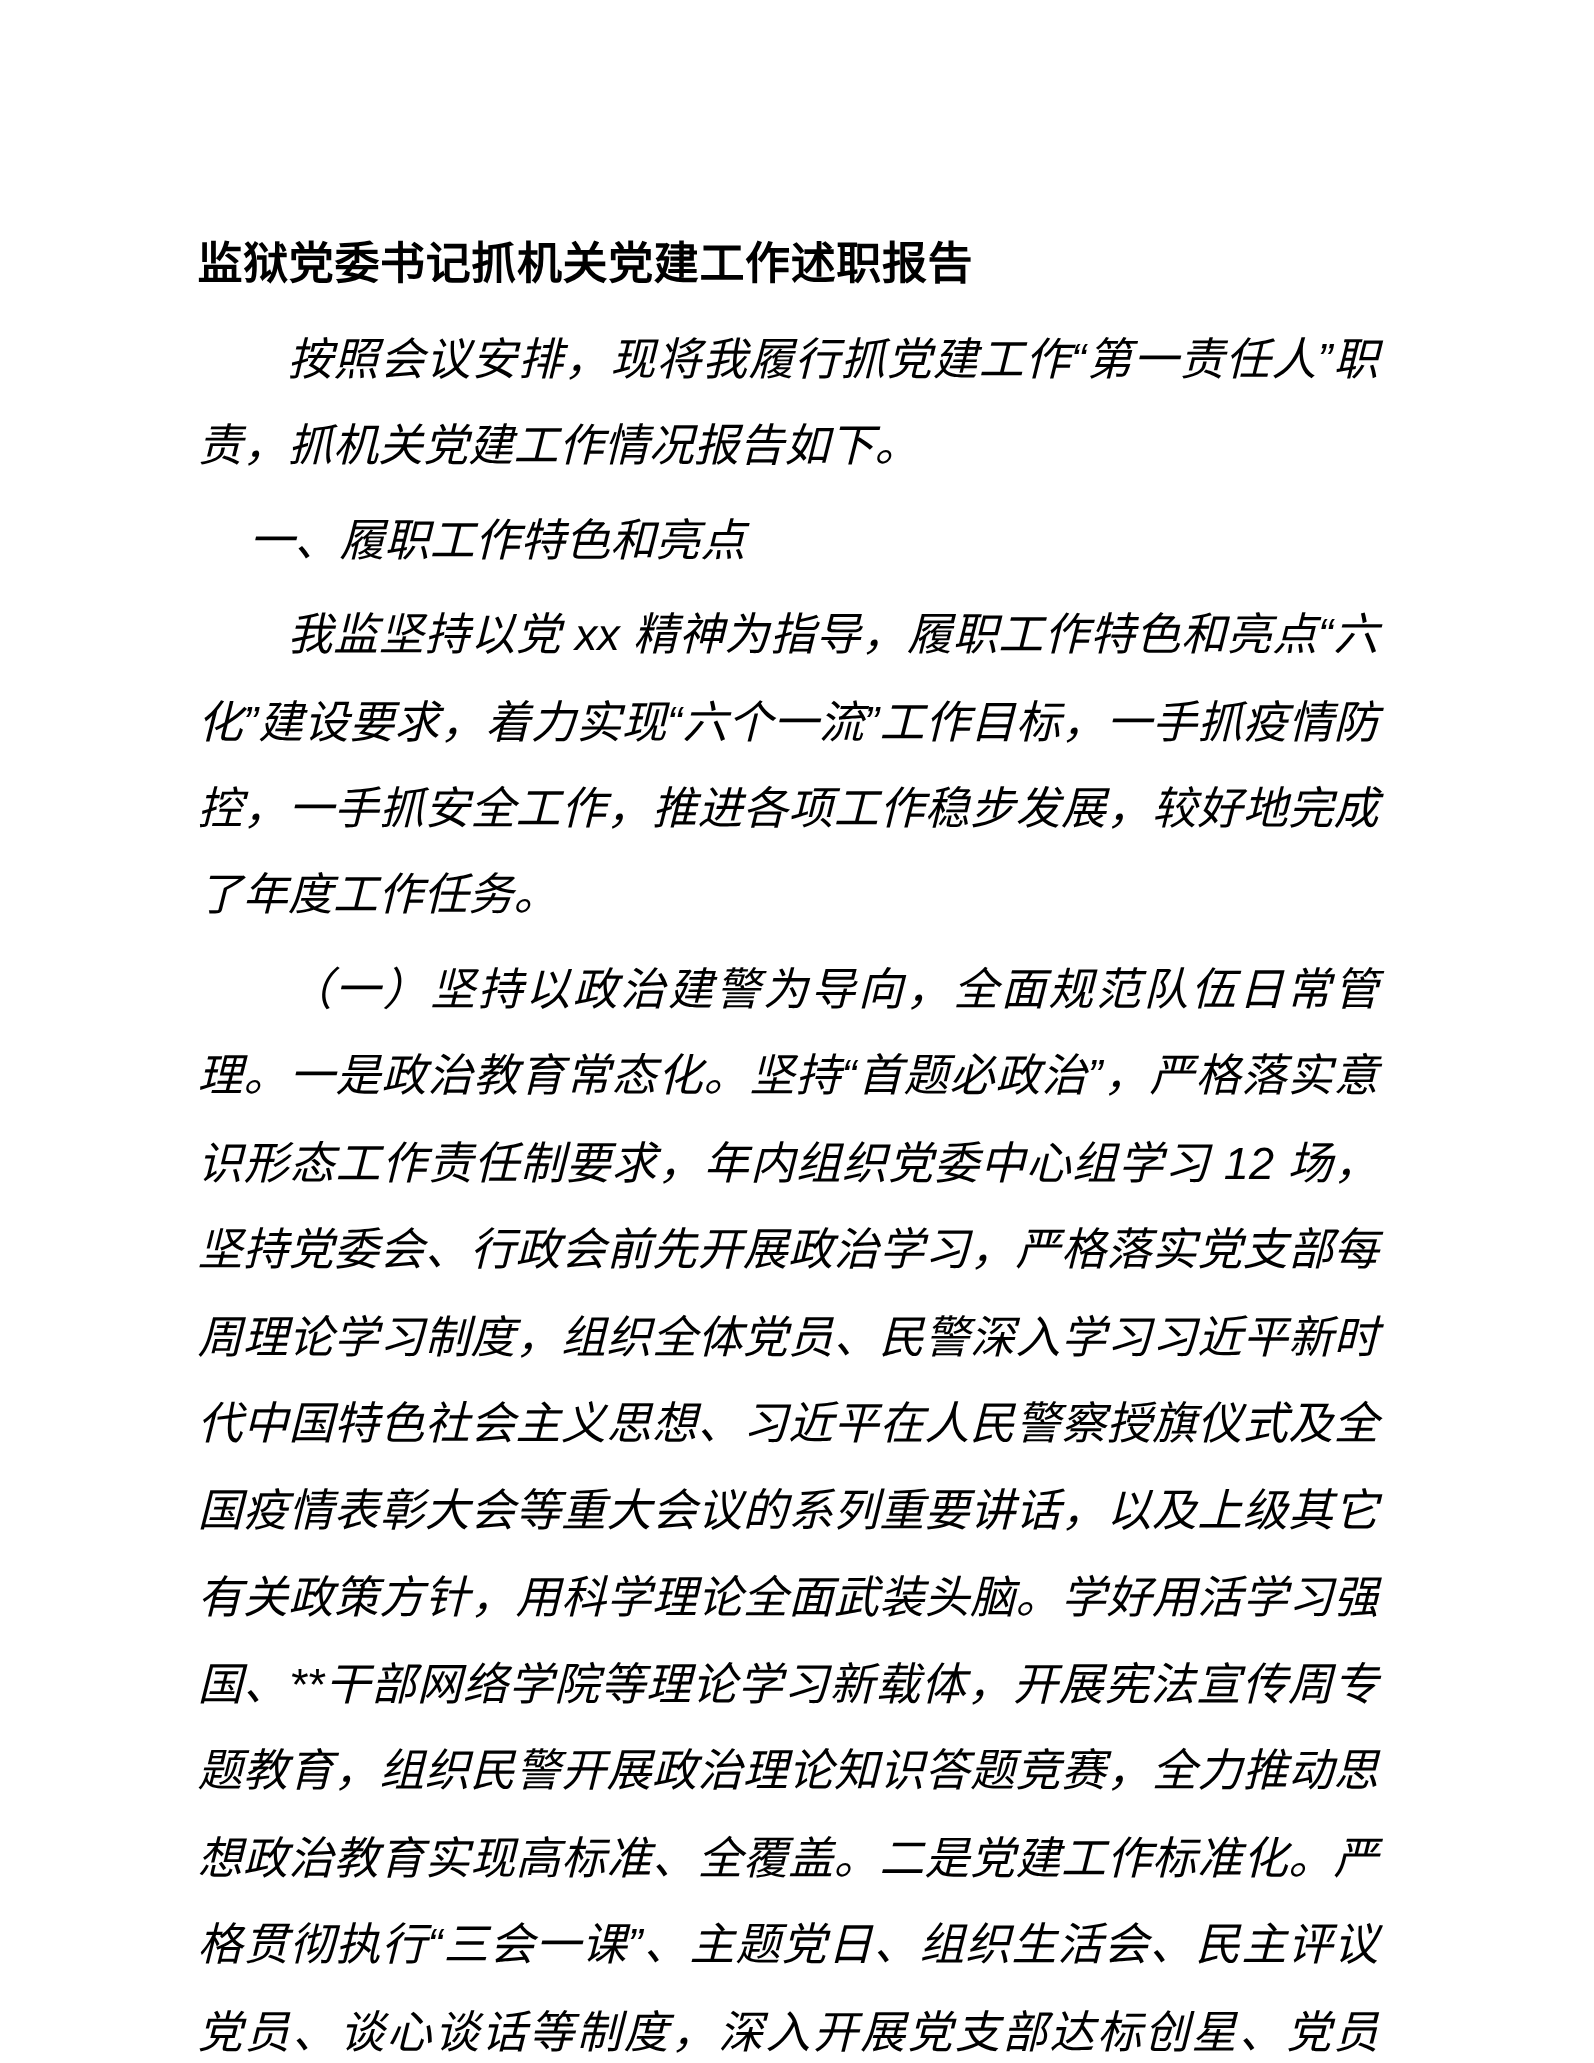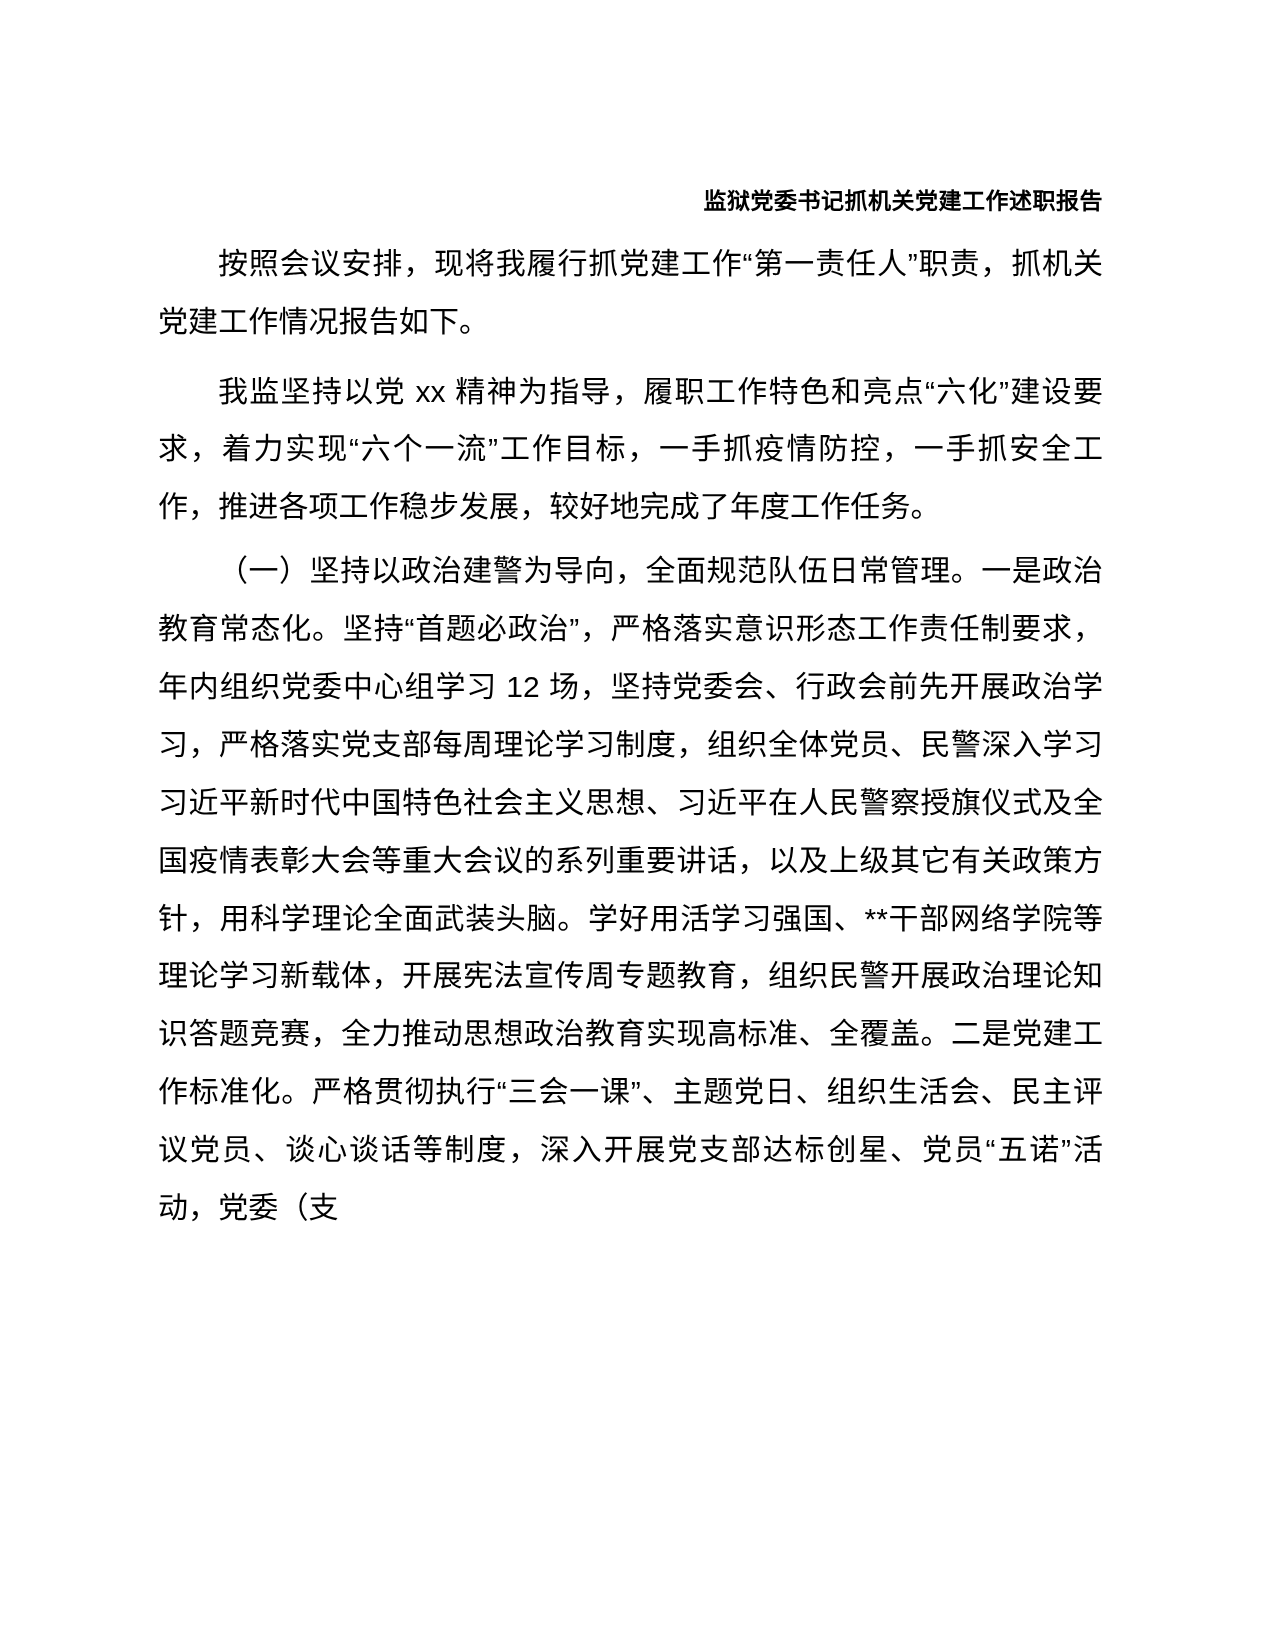--- a/index.html
+++ b/index.html
@@ -22,37 +22,38 @@
     overflow: hidden;
     box-sizing: border-box;
   }
   .page-body {
     position: absolute;
     left: 158px;
     top: 186px;
     width: 945px;
   }
   .doc-title {
-    font-size: 23px;
+    font-size: 36px;
     font-weight: 700;
     line-height: 1.38;
-    text-align: right;
+    text-align: left;
     letter-spacing: 0.5px;
     margin: 0 0 17px 0;
     white-space: nowrap;
   }
   .para {
-    font-size: 30px;
+    font-size: 36px;
     line-height: 1.93;
     text-align: justify;
     text-justify: inter-ideograph;
     text-align-last: left;
     margin: 0;
     letter-spacing: 0.1px;
     word-break: break-all;
+    font-style: italic;
   }
   .para.indent2 {
     text-indent: 2em;
   }
   .para.heading-l1 {
     text-indent: 1.15em;
   }
   .gap-sm { height: 6px; }
 </style>
 </head>
@@ -60,20 +61,21 @@
 
 <div class="page">
   <div class="page-body">
 
     <h1 class="doc-title">监狱党委书记抓机关党建工作述职报告</h1>
 
     <p class="para indent2">按照会议安排，现将我履行抓党建工作“第一责任人”职责，抓机关党建工作情况报告如下。</p>
 
     <div class="gap-sm"></div>
 
+    <p class="para heading-l1">一、履职工作特色和亮点</p>
 
     <div class="gap-sm"></div>
 
     <p class="para indent2">我监坚持以党 xx 精神为指导，履职工作特色和亮点“六化”建设要求，着力实现“六个一流”工作目标，一手抓疫情防控，一手抓安全工作，推进各项工作稳步发展，较好地完成了年度工作任务。</p>
 
     <div class="gap-sm"></div>
 
     <p class="para indent2">（一）坚持以政治建警为导向，全面规范队伍日常管理。一是政治教育常态化。坚持“首题必政治”，严格落实意识形态工作责任制要求，年内组织党委中心组学习 12 场，坚持党委会、行政会前先开展政治学习，严格落实党支部每周理论学习制度，组织全体党员、民警深入学习习近平新时代中国特色社会主义思想、习近平在人民警察授旗仪式及全国疫情表彰大会等重大会议的系列重要讲话，以及上级其它有关政策方针，用科学理论全面武装头脑。学好用活学习强国、**干部网络学院等理论学习新载体，开展宪法宣传周专题教育，组织民警开展政治理论知识答题竞赛，全力推动思想政治教育实现高标准、全覆盖。二是党建工作标准化。严格贯彻执行“三会一课”、主题党日、组织生活会、民主评议党员、谈心谈话等制度，深入开展党支部达标创星、党员“五诺”活动，党委（支</p>
 
   </div>

